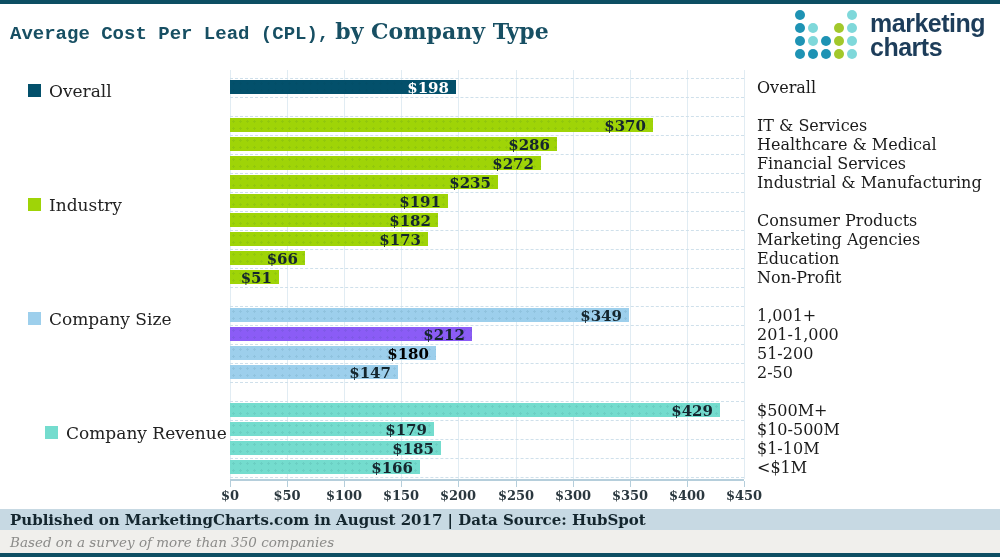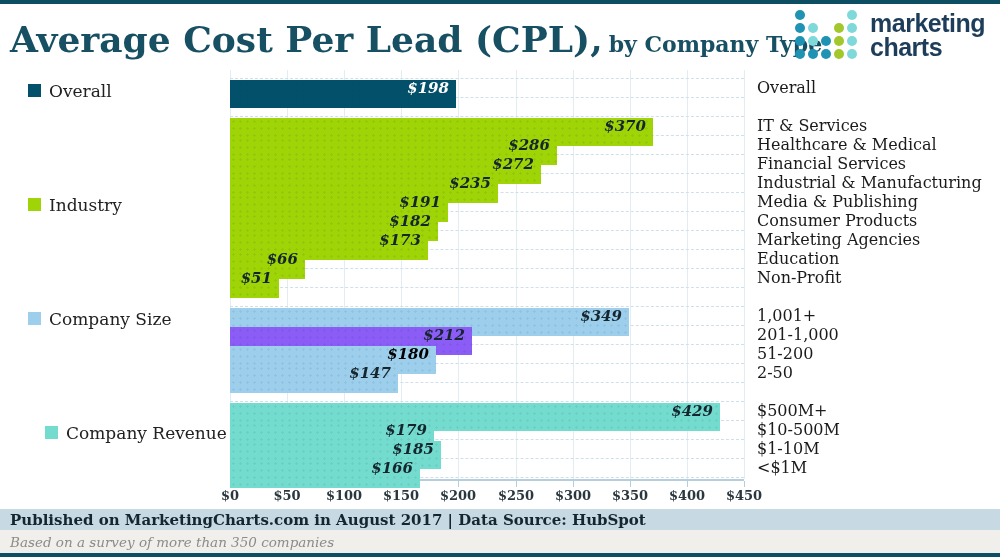--- a/index.html
+++ b/index.html
@@ -5,39 +5,39 @@
   html,body{margin:0;padding:0;background:#ffffff;}
   .canvas{
     position:relative;width:1000px;height:557px;background:#ffffff;
     overflow:hidden;font-family:"DejaVu Serif",serif;
   }
   .top-border{position:absolute;top:0;left:0;width:100%;height:4px;background:#0d4e63;}
 
   
   .header{position:absolute;top:10px;left:10px;right:10px;height:58px;}
   .title{position:absolute;left:0;top:8px;white-space:nowrap;color:#174f63;font-weight:bold;}
-  .title-main{font-size:36px;}
+  .title-main{font-size:19px;font-family:Liberation Mono, monospace;}
   .title-sub{font-size:22px;margin-left:6px;}
   .logo{position:absolute;right:5px;top:0;display:flex;align-items:center;}
   .logo-dots{display:grid;grid-template-columns:repeat(5,10px);grid-auto-rows:10px;gap:3px;}
   .logo-dot{width:10px;height:10px;border-radius:50%;}
   .logo-text{margin-left:13px;font-family:"Liberation Sans",sans-serif;font-weight:bold;
     font-size:25px;line-height:24px;color:#1d3d5a;letter-spacing:-0.5px;}
 
   
   .chart{position:absolute;top:70px;left:0;width:1000px;height:435px;}
   .legend{position:absolute;left:28px;top:0;width:200px;height:100%;}
   .legend-item{position:absolute;display:flex;align-items:center;height:19px;}
   .legend-swatch{width:13px;height:13px;margin-right:8px;flex:0 0 auto;}
   .legend-label{font-size:17px;color:#222222;white-space:nowrap;}
 
   .plot{position:absolute;left:230px;top:0;width:514px;height:435px;}
   .vgrid{position:absolute;top:0;width:1px;background:#e1ecf3;}
   .hdash{position:absolute;left:0;width:100%;height:0;border-top:1px dashed #cfe0eb;}
-  .bar{position:absolute;left:0;height:28px;font-style:italic;}
+  .bar{position:absolute;left:0;height:14px;}
   .bar::after{content:"";position:absolute;inset:0;
     background-image:radial-gradient(rgba(0,60,70,0.18) 1px,transparent 1.2px);
     background-size:7px 7px;opacity:.45;}
   .bar-value{position:absolute;right:7px;top:0;height:16px;line-height:16px;
     font-size:15px;font-weight:bold;z-index:2;}
   .axis-line{position:absolute;left:0;width:100%;height:2px;background:#b5cedb;}
   .tick{position:absolute;width:1px;height:6px;background:#b5cedb;}
   .tick-label{position:absolute;transform:translateX(-50%);font-size:13px;font-weight:bold;
     color:#2a373e;white-space:nowrap;}
 
@@ -219,21 +219,20 @@
         <div class="tick-label" style="left: 457px; top: 418px;">$400</div>
         <div class="tick" style="left: 514px; top: 411px;"></div>
         <div class="tick-label" style="left: 514px; top: 418px;">$450</div>
       </div>
     <div class="right-labels" id="right-labels">
         <div class="cat-label" style="top: 8px; left: 0px;">Overall</div>
         <div class="cat-label" style="top: 46px; left: 0px;">IT &amp; Services</div>
         <div class="cat-label" style="top: 65px; left: 0px;">Healthcare &amp; Medical</div>
         <div class="cat-label" style="top: 84px; left: 0px;">Financial Services</div>
         <div class="cat-label" style="top: 103px; left: 0px;">Industrial &amp; Manufacturing</div>
-        <div class="cat-label" style="top: 122px; left: 0px;">Media &amp; Publishing</div>
         <div class="cat-label" style="top: 141px; left: 0px;">Consumer Products</div>
         <div class="cat-label" style="top: 160px; left: 0px;">Marketing Agencies</div>
         <div class="cat-label" style="top: 179px; left: 0px;">Education</div>
         <div class="cat-label" style="top: 198px; left: 0px;">Non-Profit</div>
         <div class="cat-label" style="top: 236px; left: 0px;">1,001+</div>
         <div class="cat-label" style="top: 255px; left: 0px;">201-1,000</div>
         <div class="cat-label" style="top: 274px; left: 0px;">51-200</div>
         <div class="cat-label" style="top: 293px; left: 0px;">2-50</div>
         <div class="cat-label" style="top: 331px; left: 0px;">$500M+</div>
         <div class="cat-label" style="top: 350px; left: 0px;">$10-500M</div>

